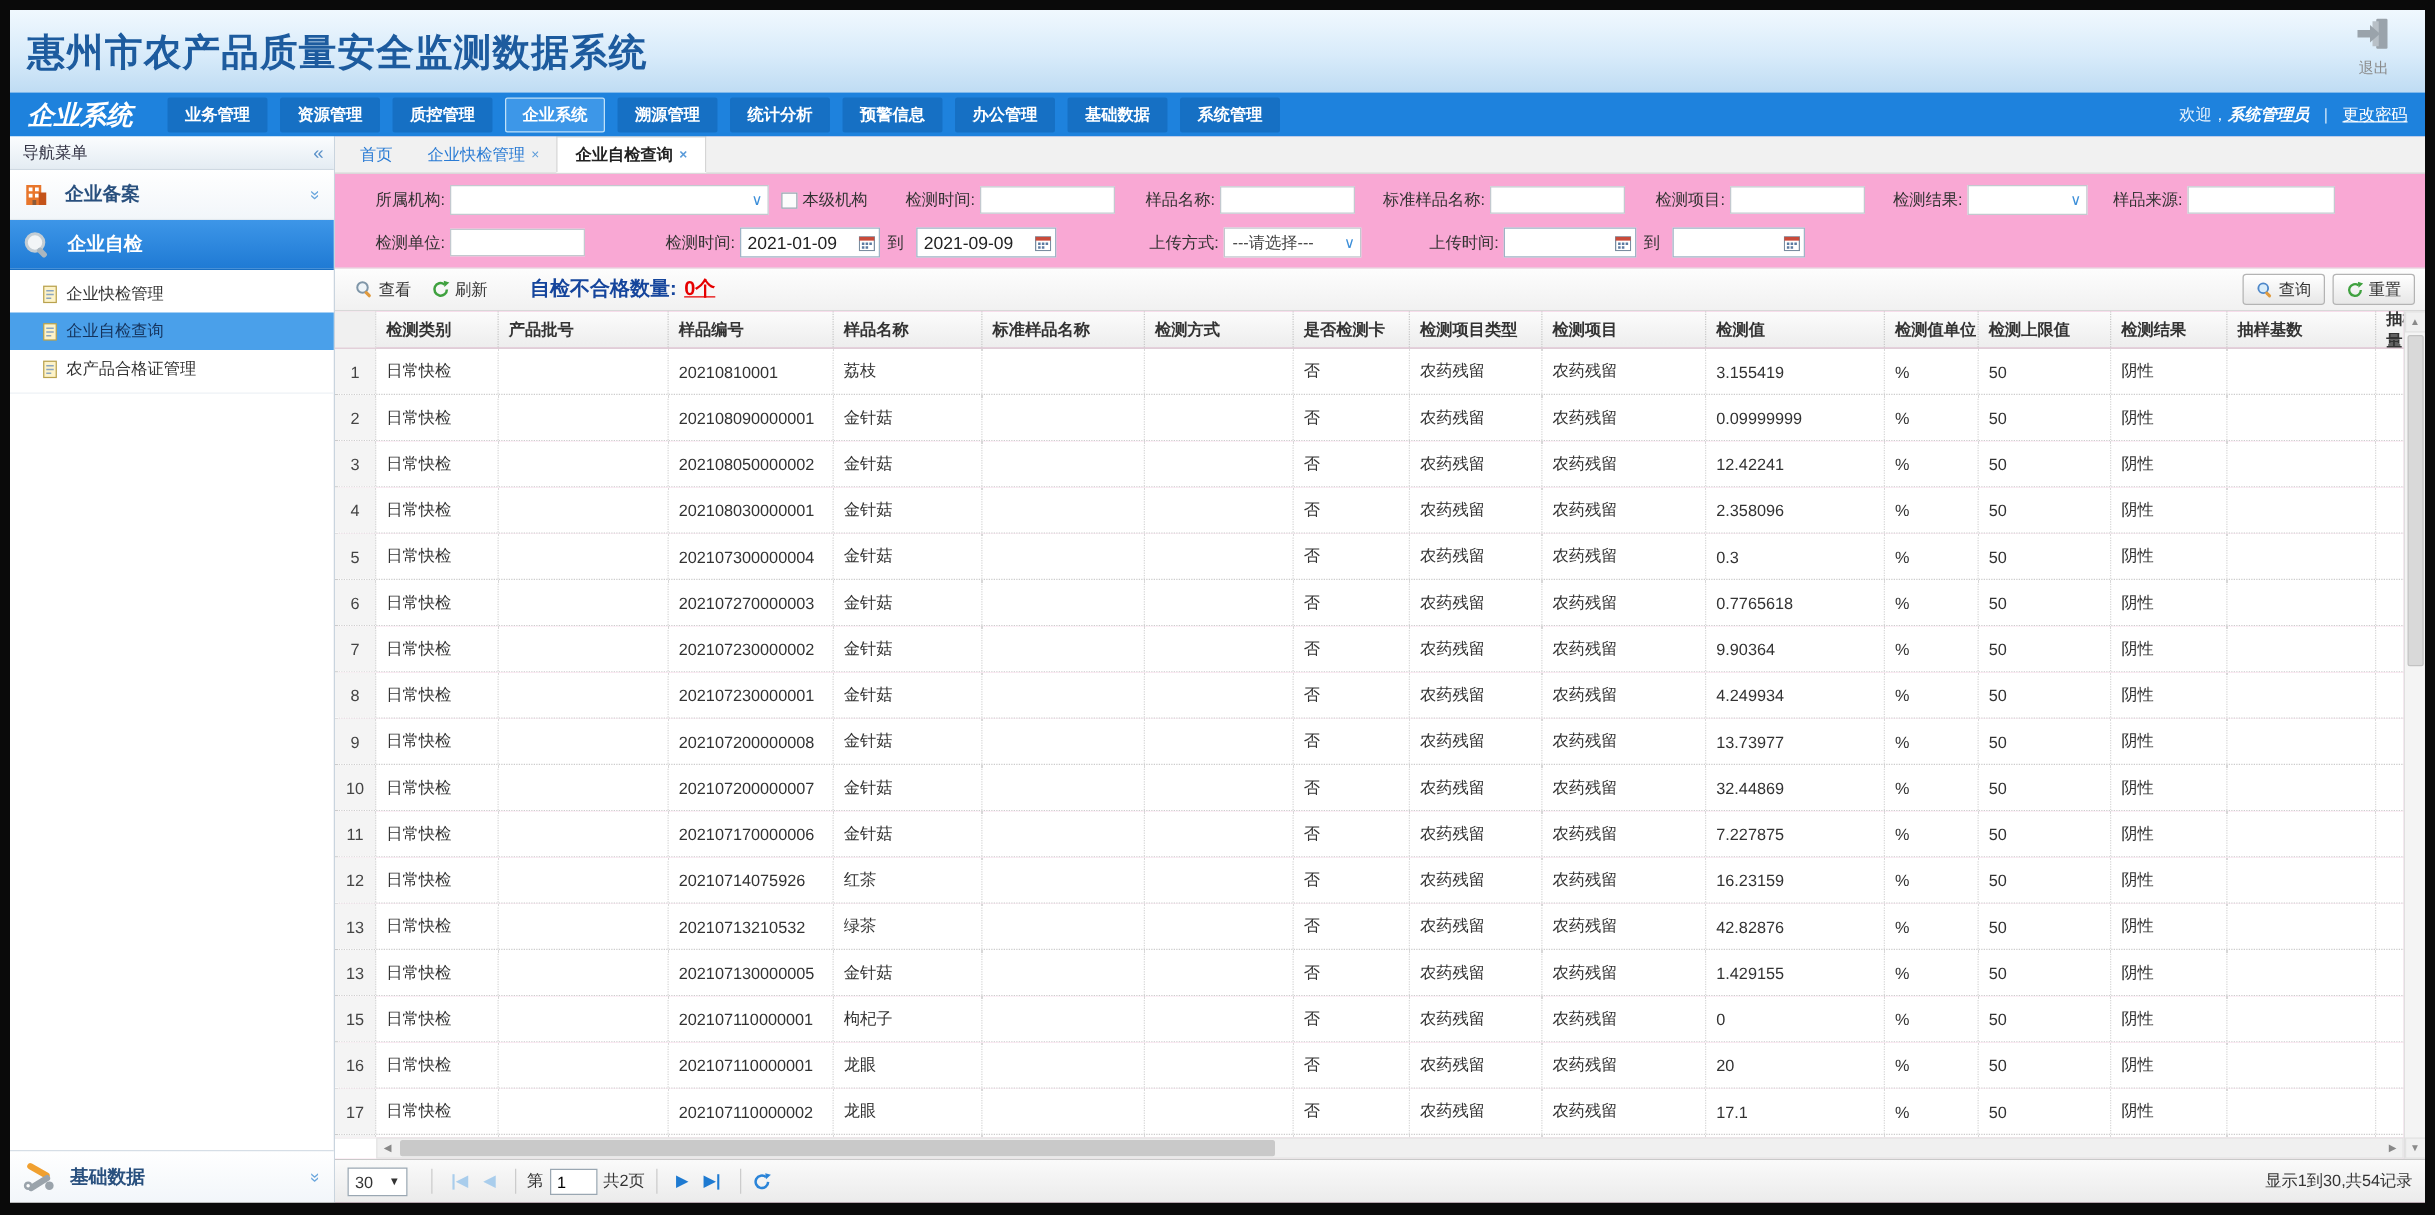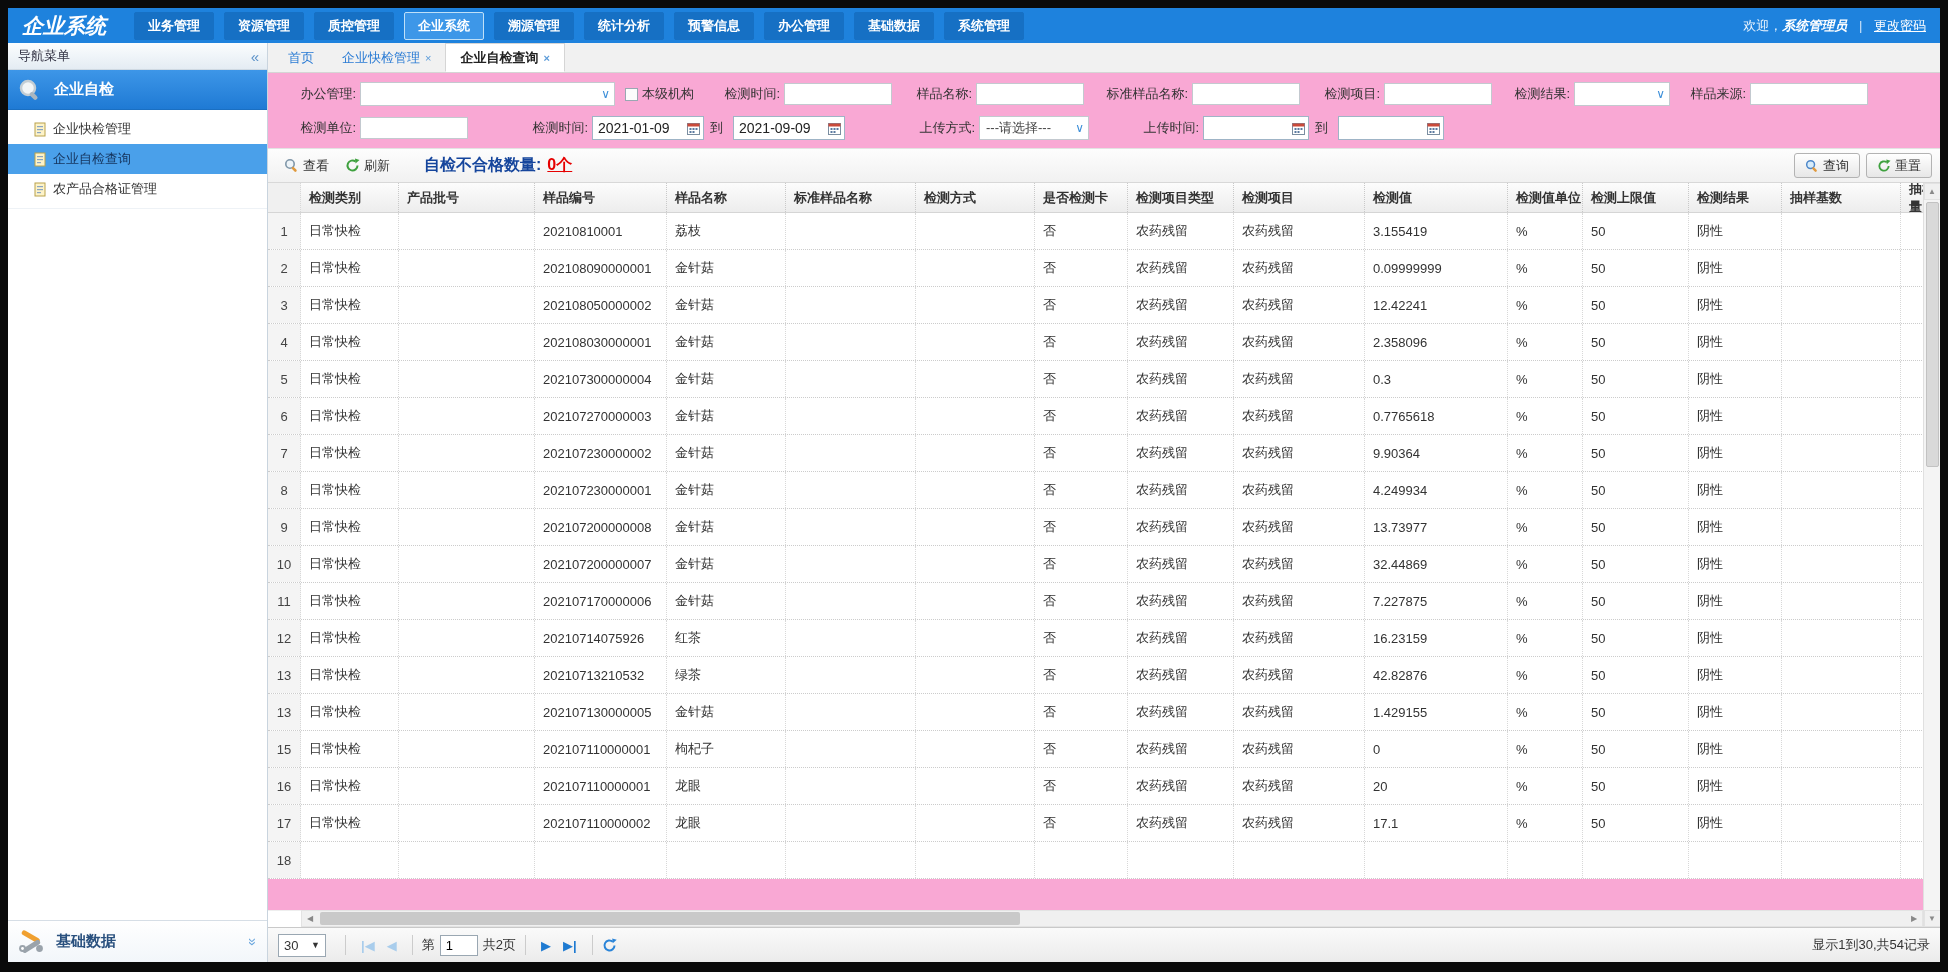--- a/index.html
+++ b/index.html
@@ -103,20 +103,32 @@
   .pager .sum { margin-left:auto; color:#333; }
 
   input { outline:none; font-family:inherit; }
 </style>
 </head>
 <body>
 
 <div class="frame">
 <div class="app">
 
+  <div class="banner">
+    <div class="app-title">惠州市农产品质量安全监测数据系统</div>
+    <div class="logout">
+      <svg width="30" height="26" viewBox="0 0 30 26">
+        <rect x="17" y="1" width="9" height="24" rx="1" fill="#9aa3ab"></rect>
+        <rect x="14" y="3" width="5" height="20" fill="#b8c0c7"></rect>
+        <rect x="2" y="10" width="11" height="6" fill="#9aa3ab"></rect>
+        <polygon points="12,6 12,20 20,13" fill="#9aa3ab"></polygon>
+      </svg>
+      <span class="txt">退出</span>
+    </div>
+  </div>
 
   <div class="navbar">
     <div class="brand">企业系统</div>
     <div class="nav-items" id="nav-items">
           <div class="nav-item">业务管理</div>
           <div class="nav-item">资源管理</div>
           <div class="nav-item">质控管理</div>
           <div class="nav-item active">企业系统</div>
           <div class="nav-item">溯源管理</div>
           <div class="nav-item">统计分析</div>
@@ -131,20 +143,33 @@
       <a>更改密码</a>
     </div>
   </div>
 
   <div class="content">
 
     <div class="sidebar">
       <div class="side-header">
         <span>导航菜单</span>
         <span class="col-btn">«</span>
+      </div>
+      <div class="acc">
+        <svg width="22" height="22" viewBox="0 0 22 22">
+          <rect x="3" y="3" width="12" height="16" fill="#e8762c"></rect>
+          <rect x="5" y="5" width="3" height="3" fill="#fff"></rect>
+              <rect x="10" y="5" width="3" height="3" fill="#fff"></rect>
+          <rect x="5" y="10" width="3" height="3" fill="#fff"></rect>
+              <rect x="10" y="10" width="3" height="3" fill="#fff"></rect>
+          <rect x="13" y="9" width="6" height="10" fill="#c4531a"></rect>
+          <rect x="8" y="15" width="3" height="4" fill="#8a5a3a"></rect>
+        </svg>
+        <span class="lbl">企业备案</span>
+        <span class="chev">»</span>
       </div>
       <div class="acc selected">
         <svg width="24" height="24" viewBox="0 0 24 24">
           <circle cx="10" cy="10" r="7" fill="#f2f5f7" stroke="#c3cdd4" stroke-width="2.5"></circle>
           <rect x="14" y="13.2" width="9" height="4.5" rx="2" transform="rotate(45 14 13.2)" fill="#aab6bf"></rect>
         </svg>
         <span class="lbl">企业自检</span>
       </div>
       <div class="sub-items" id="sub-items">
             <div class="sub-item">
@@ -205,21 +230,21 @@
               <span class="x">×</span>
             </div>
             <div class="tab active">
               <span>企业自检查询</span>
               <span class="x">×</span>
             </div>
           </div>
 
       <div class="filters">
         <div class="frow">
-          <label style="width:88px">办公管理:</label>
+          <label style="width:88px">所属机构:</label>
           <div class="selbox" style="width:255px">
                 <span></span>
                 <span class="v">∨</span>
               </div>
           <span class="chk"></span>
           <span>本级机构</span>
           <label style="width:86px">检测时间:</label>
           <input class="tbox" style="width: 108px;">
           <label style="width:80px">样品名称:</label>
           <input class="tbox" style="width: 108px;">

